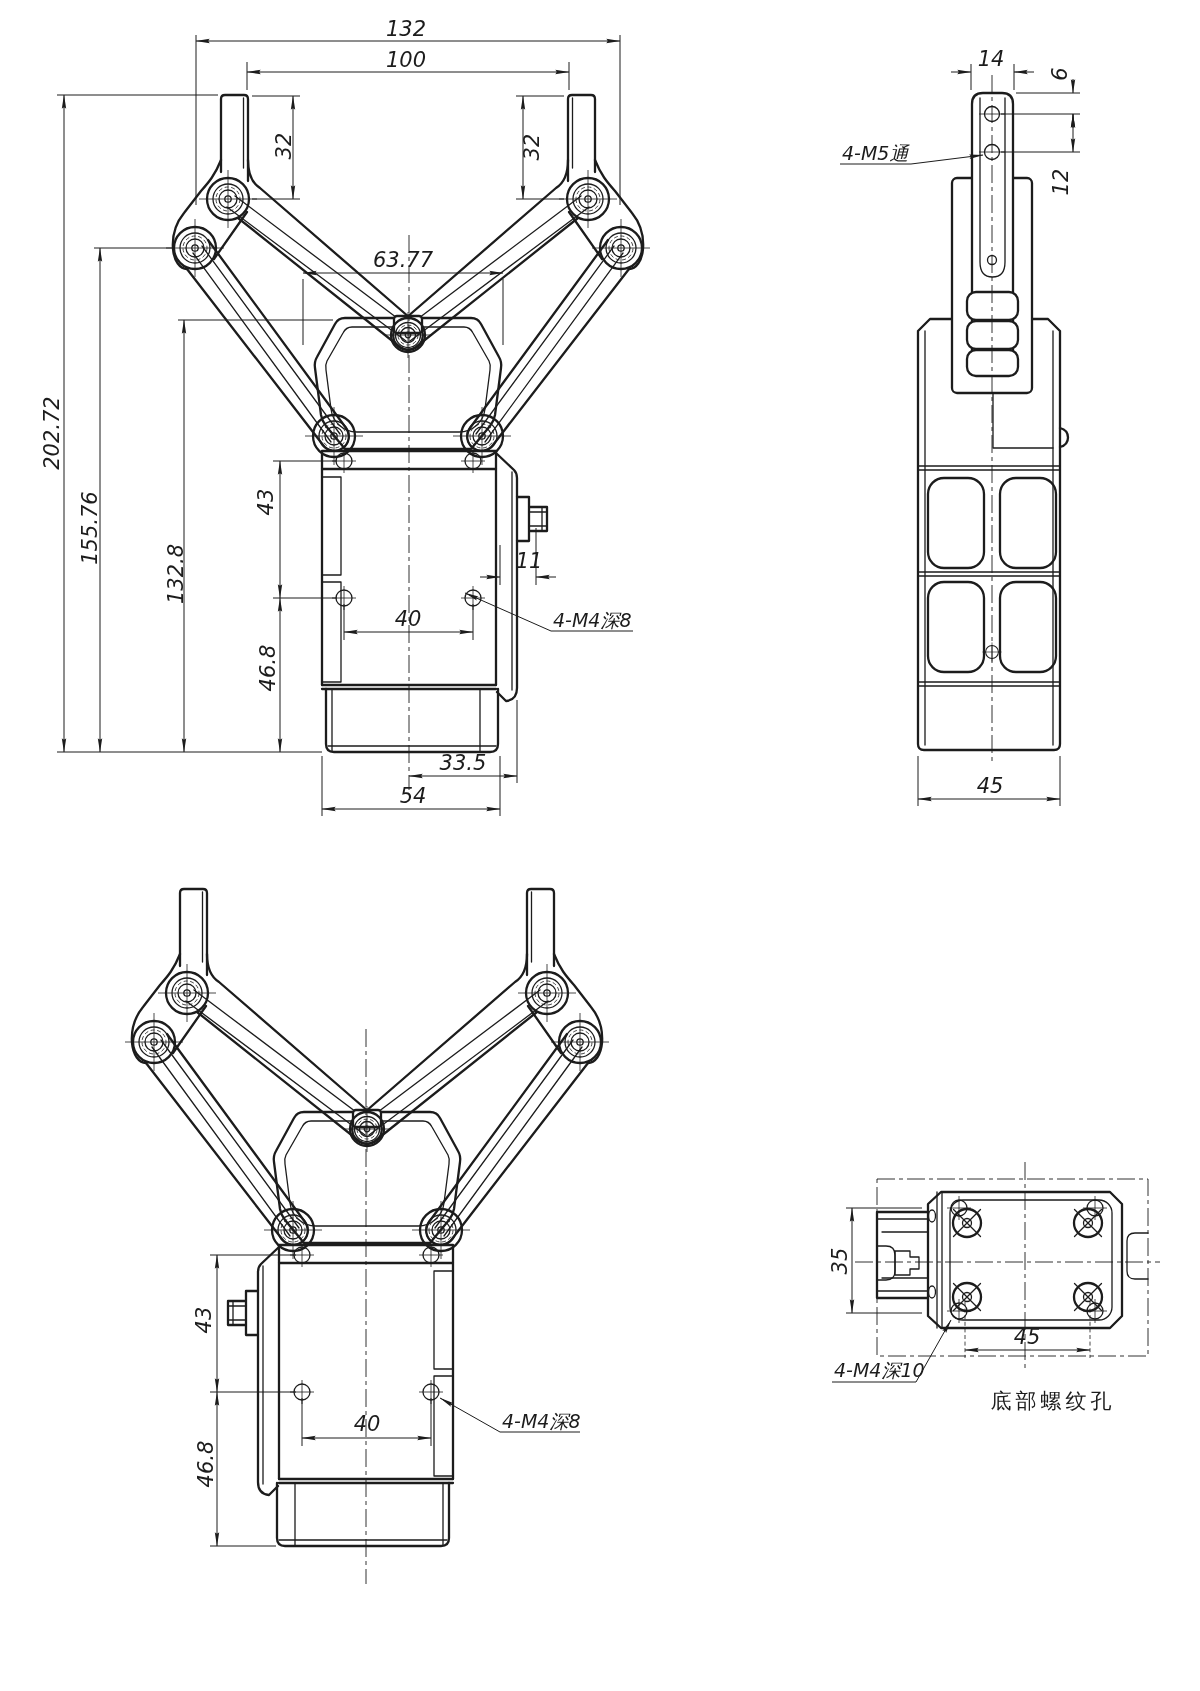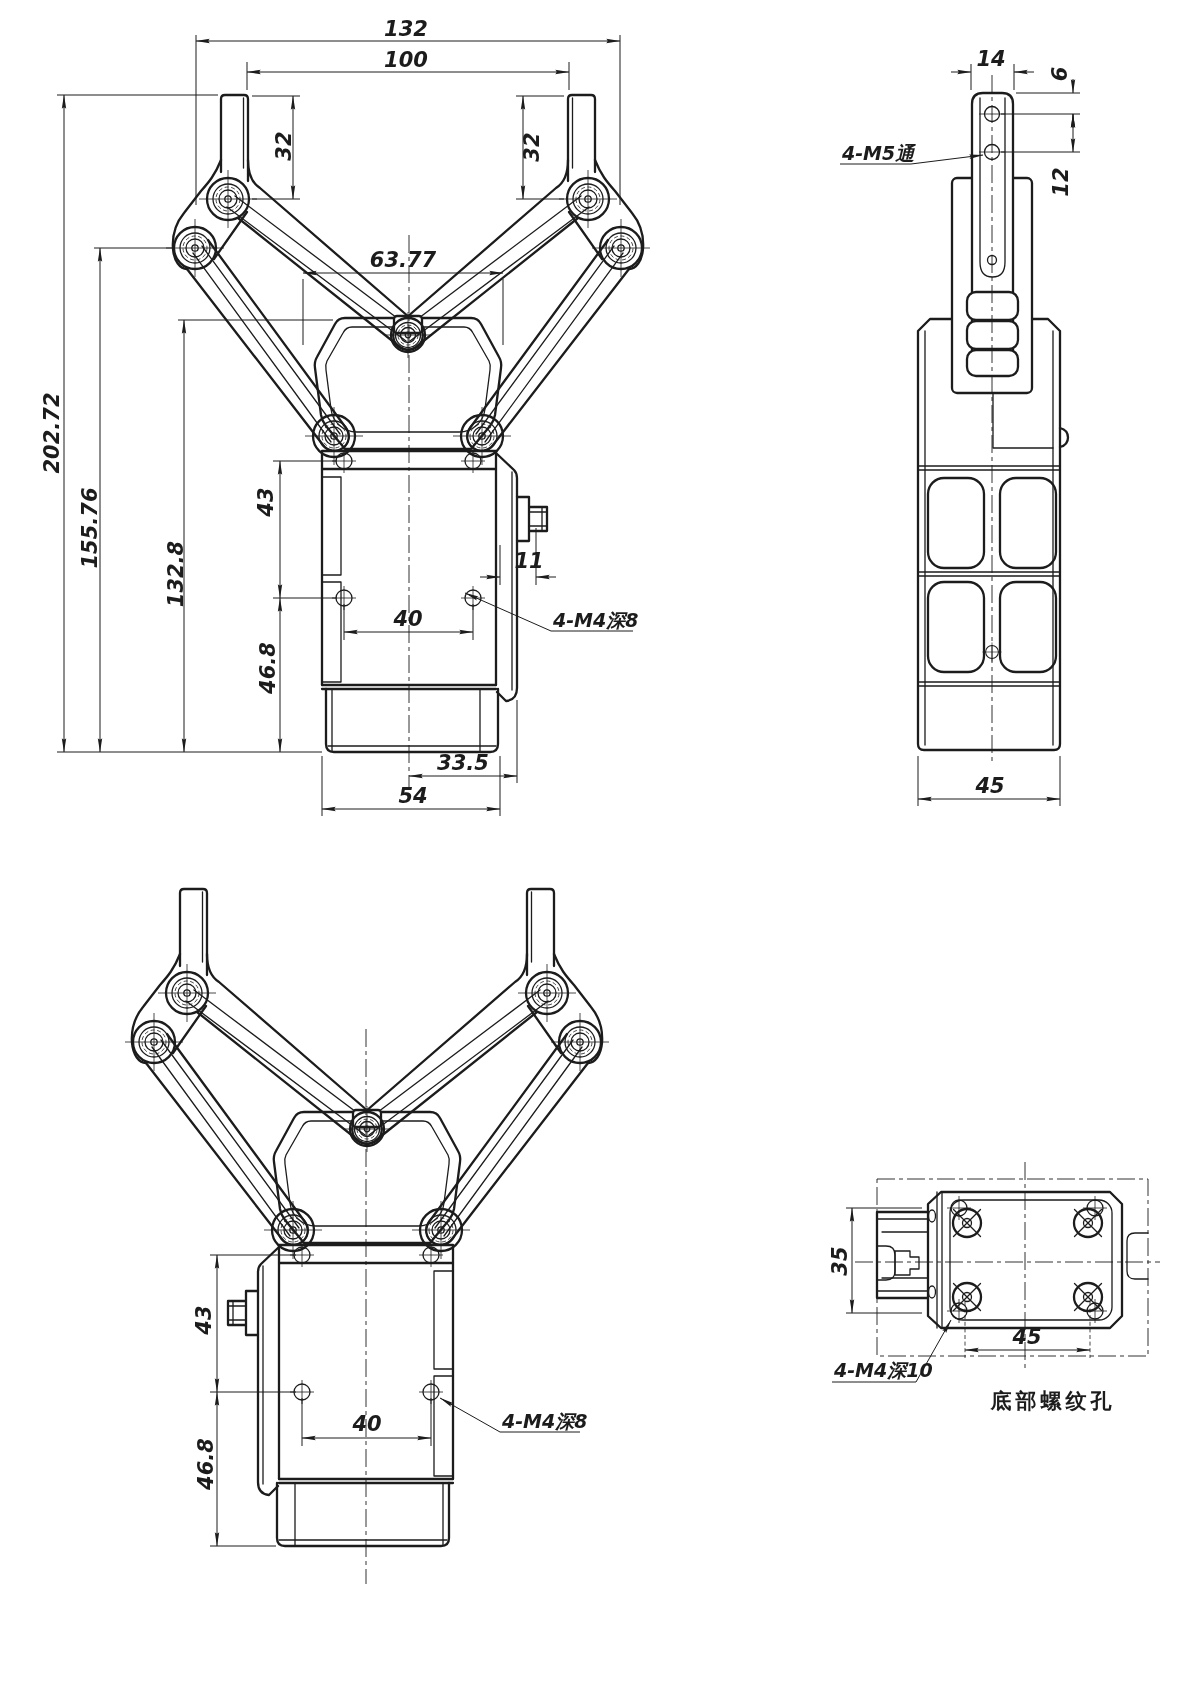--- a/index.html
+++ b/index.html
@@ -1,16 +1,16 @@
 <!DOCTYPE html>
 <html><head>
 <meta charset="utf-8">
 <style>
   html,body{margin:0;padding:0;background:#ffffff;}
-  .sheet{position:relative;width:1200px;height:1691px;background:#ffffff;overflow:hidden;font-weight:bold;}
+  .sheet{position:relative;width:1200px;height:1691px;background:#ffffff;overflow:hidden;}
   svg{display:block}
   .o2{fill:none;stroke:#1c1c1c;stroke-width:2.3;stroke-linecap:round;stroke-linejoin:round}
   .o1{fill:none;stroke:#1c1c1c;stroke-width:1.3;stroke-linecap:round;stroke-linejoin:round}
   .w2{fill:#ffffff;stroke:#1c1c1c;stroke-width:2.3;stroke-linejoin:round}
   .wm{fill:#ffffff;stroke:none}
   .t{fill:none;stroke:#1c1c1c;stroke-width:1}
   .tk{fill:none;stroke:#1c1c1c;stroke-width:0.8}
   .cl{fill:none;stroke:#1c1c1c;stroke-width:0.9;stroke-dasharray:18 4 4 4}
   .dc{fill:none;stroke:#1c1c1c;stroke-width:0.8;stroke-dasharray:4 2.6}
   .dim{fill:none;stroke:#1c1c1c;stroke-width:1;marker-start:url(#ar);marker-end:url(#ar)}

